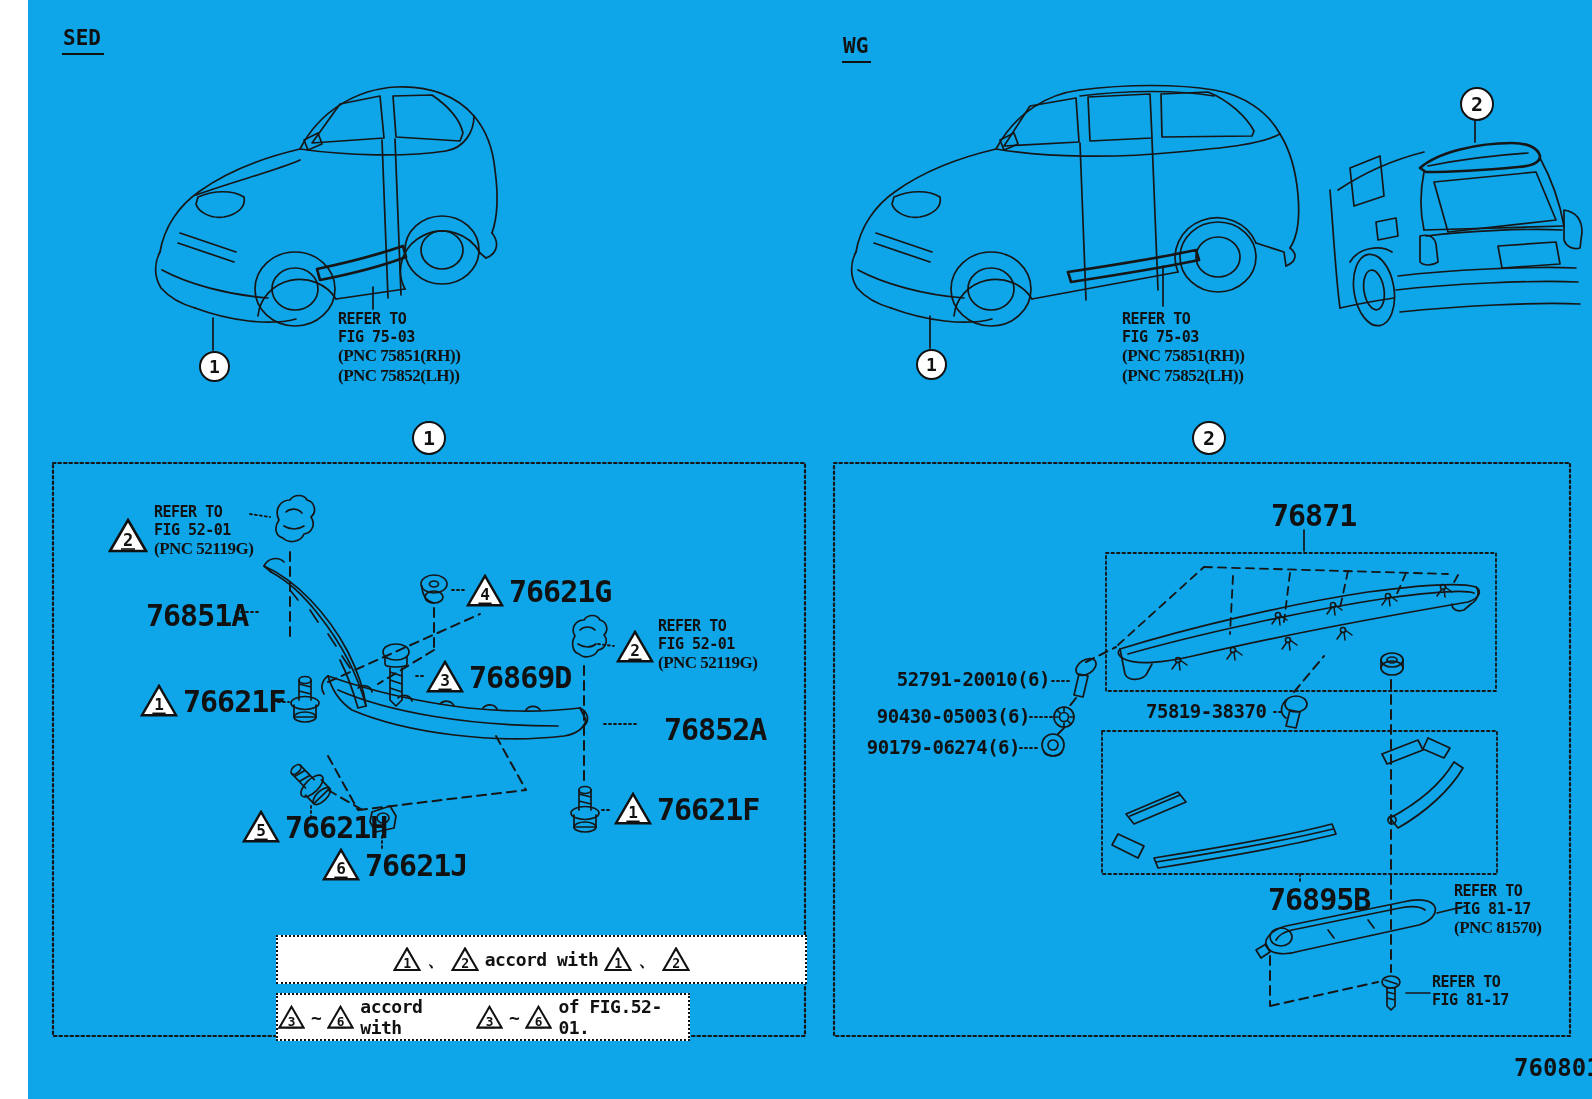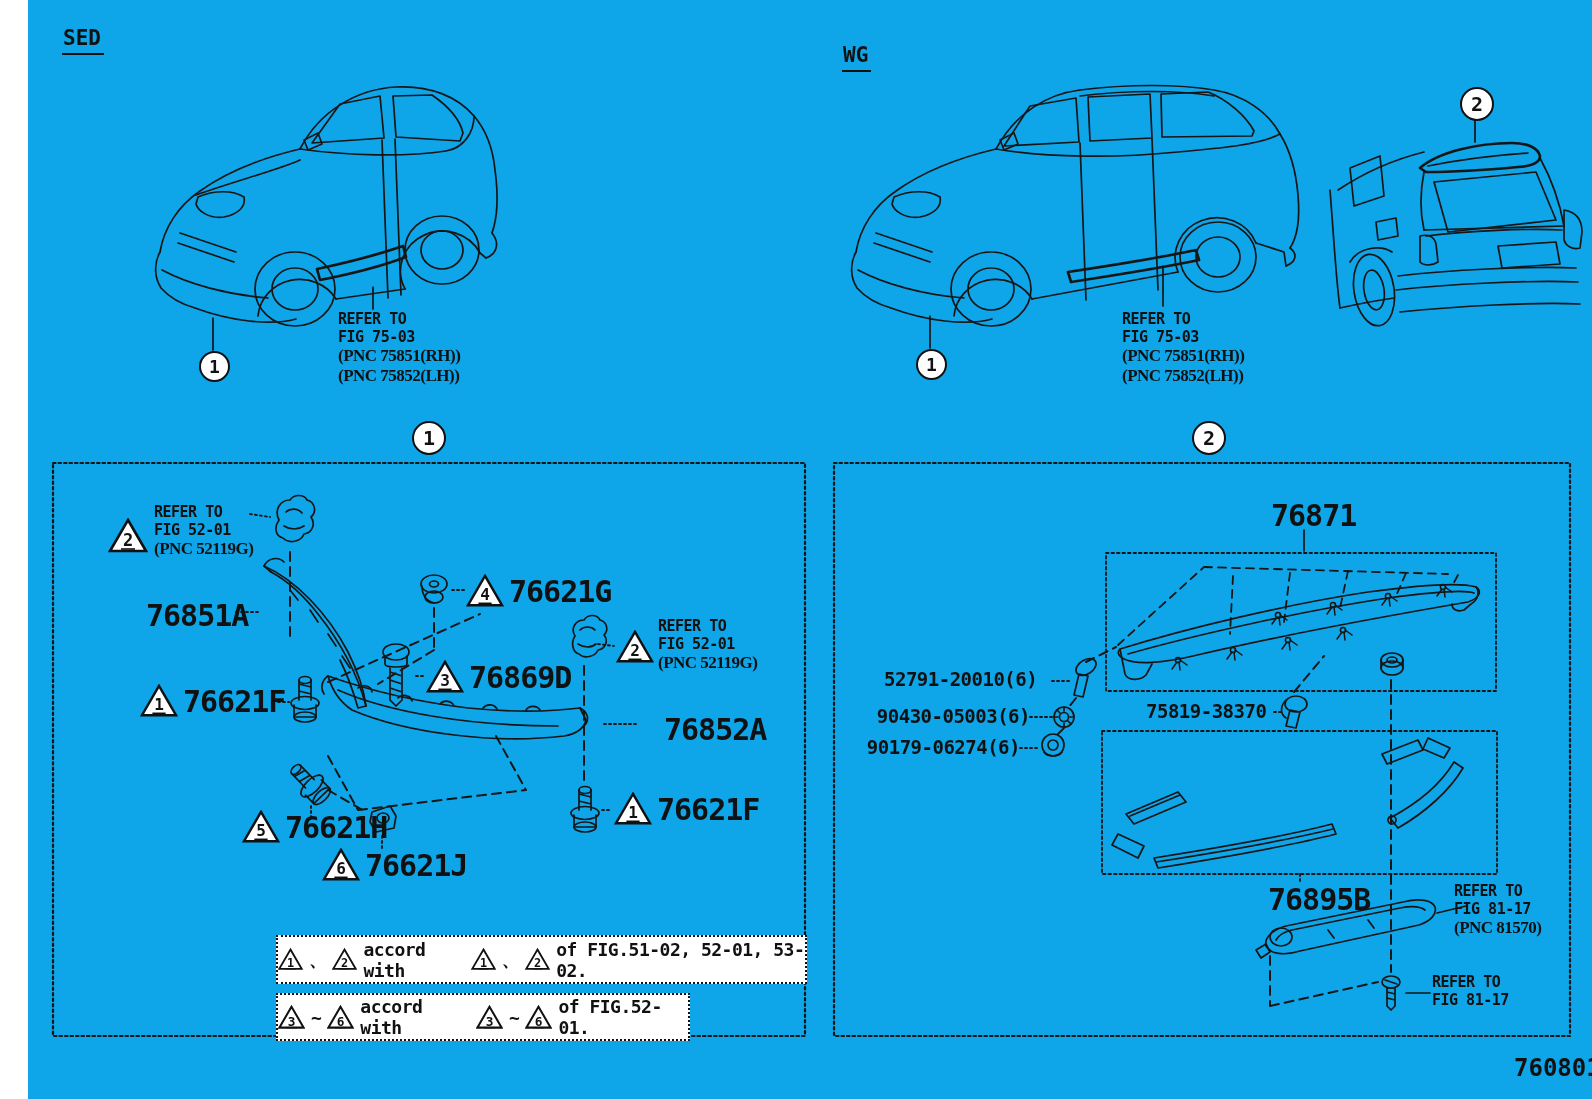--- a/index.html
+++ b/index.html
@@ -317,21 +317,21 @@
     <path d="M992,748 L1012,748"></path>
     <path d="M1246,712 L1253,712"></path>
     <path d="M1272,874 L1272,883"></path>
   </g>
   <g stroke-width="1.7">
     <path d="M1276,530 L1276,551"></path>
   </g>
 </svg>
 
   <div class="txt tag" style="left:34px;top:26px;">SED</div>
-  <div class="txt tag" style="left:814px;top:43px;">WG</div>
+  <div class="txt tag" style="left:814px;top:34px;">WG</div>
 
   <div class="callout mid" style="left:171px;top:351px;">
       <span>1</span>
     </div>
   <div class="callout mid" style="left:888px;top:349px;">
       <span>1</span>
     </div>
   <div class="callout big" style="left:1432px;top:87px;">
       <span>2</span>
     </div>
@@ -452,21 +452,20 @@
         <polygon points="20,2 38,33 2,33" fill="#fff" stroke="#111" stroke-width="3"></polygon>
         <text x="20" y="30" text-anchor="middle" font-size="19">1</text>
         <line x1="12" y1="33" x2="28" y2="33" stroke="#111" stroke-width="2"></line>
       </svg>
     <span>、</span>
     <svg class="tri" width="28" height="25" viewBox="0 0 40 36">
         <polygon points="20,2 38,33 2,33" fill="#fff" stroke="#111" stroke-width="3"></polygon>
         <text x="20" y="30" text-anchor="middle" font-size="19">2</text>
         <line x1="12" y1="33" x2="28" y2="33" stroke="#111" stroke-width="2"></line>
       </svg>
-    <span>of FIG.51-02, 52-01, 53-02.</span>
   </div>
 
   <div class="notebox" style="left:248px;top:993px;width:410px;height:44px;">
     <svg class="tri" width="28" height="25" viewBox="0 0 40 36">
         <polygon points="20,2 38,33 2,33" fill="#fff" stroke="#111" stroke-width="3"></polygon>
         <text x="20" y="30" text-anchor="middle" font-size="19">3</text>
         <line x1="12" y1="33" x2="28" y2="33" stroke="#111" stroke-width="2"></line>
       </svg>
     <span>~</span>
     <svg class="tri" width="28" height="25" viewBox="0 0 40 36">
@@ -483,21 +482,21 @@
     <span>~</span>
     <svg class="tri" width="28" height="25" viewBox="0 0 40 36">
         <polygon points="20,2 38,33 2,33" fill="#fff" stroke="#111" stroke-width="3"></polygon>
         <text x="20" y="30" text-anchor="middle" font-size="19">6</text>
         <line x1="12" y1="33" x2="28" y2="33" stroke="#111" stroke-width="2"></line>
       </svg>
     <span>of FIG.52-01.</span>
   </div>
 
   <div class="txt partnum" style="left:1243px;top:498px;">76871</div>
-  <div class="txt partnum sm" style="left:856px;top:668px;width:166px;text-align:left;">52791-20010(6)</div>
+  <div class="txt partnum sm" style="left:856px;top:668px;width:166px;text-align:right;">52791-20010(6)</div>
   <div class="txt partnum sm" style="left:836px;top:705px;width:166px;text-align:right;">90430-05003(6)</div>
   <div class="txt partnum sm" style="left:826px;top:736px;width:166px;text-align:right;">90179-06274(6)</div>
   <div class="txt partnum sm" style="left:1118px;top:700px;">75819-38370</div>
   <div class="txt partnum" style="left:1240px;top:882px;">76895B</div>
 
   <div class="txt refer" style="left:1426px;top:883px;">
     <div class="big">REFER TO</div>
     <div class="big">FIG 81-17</div>
     <div class="pnc">(PNC 81570)</div>
   </div>

